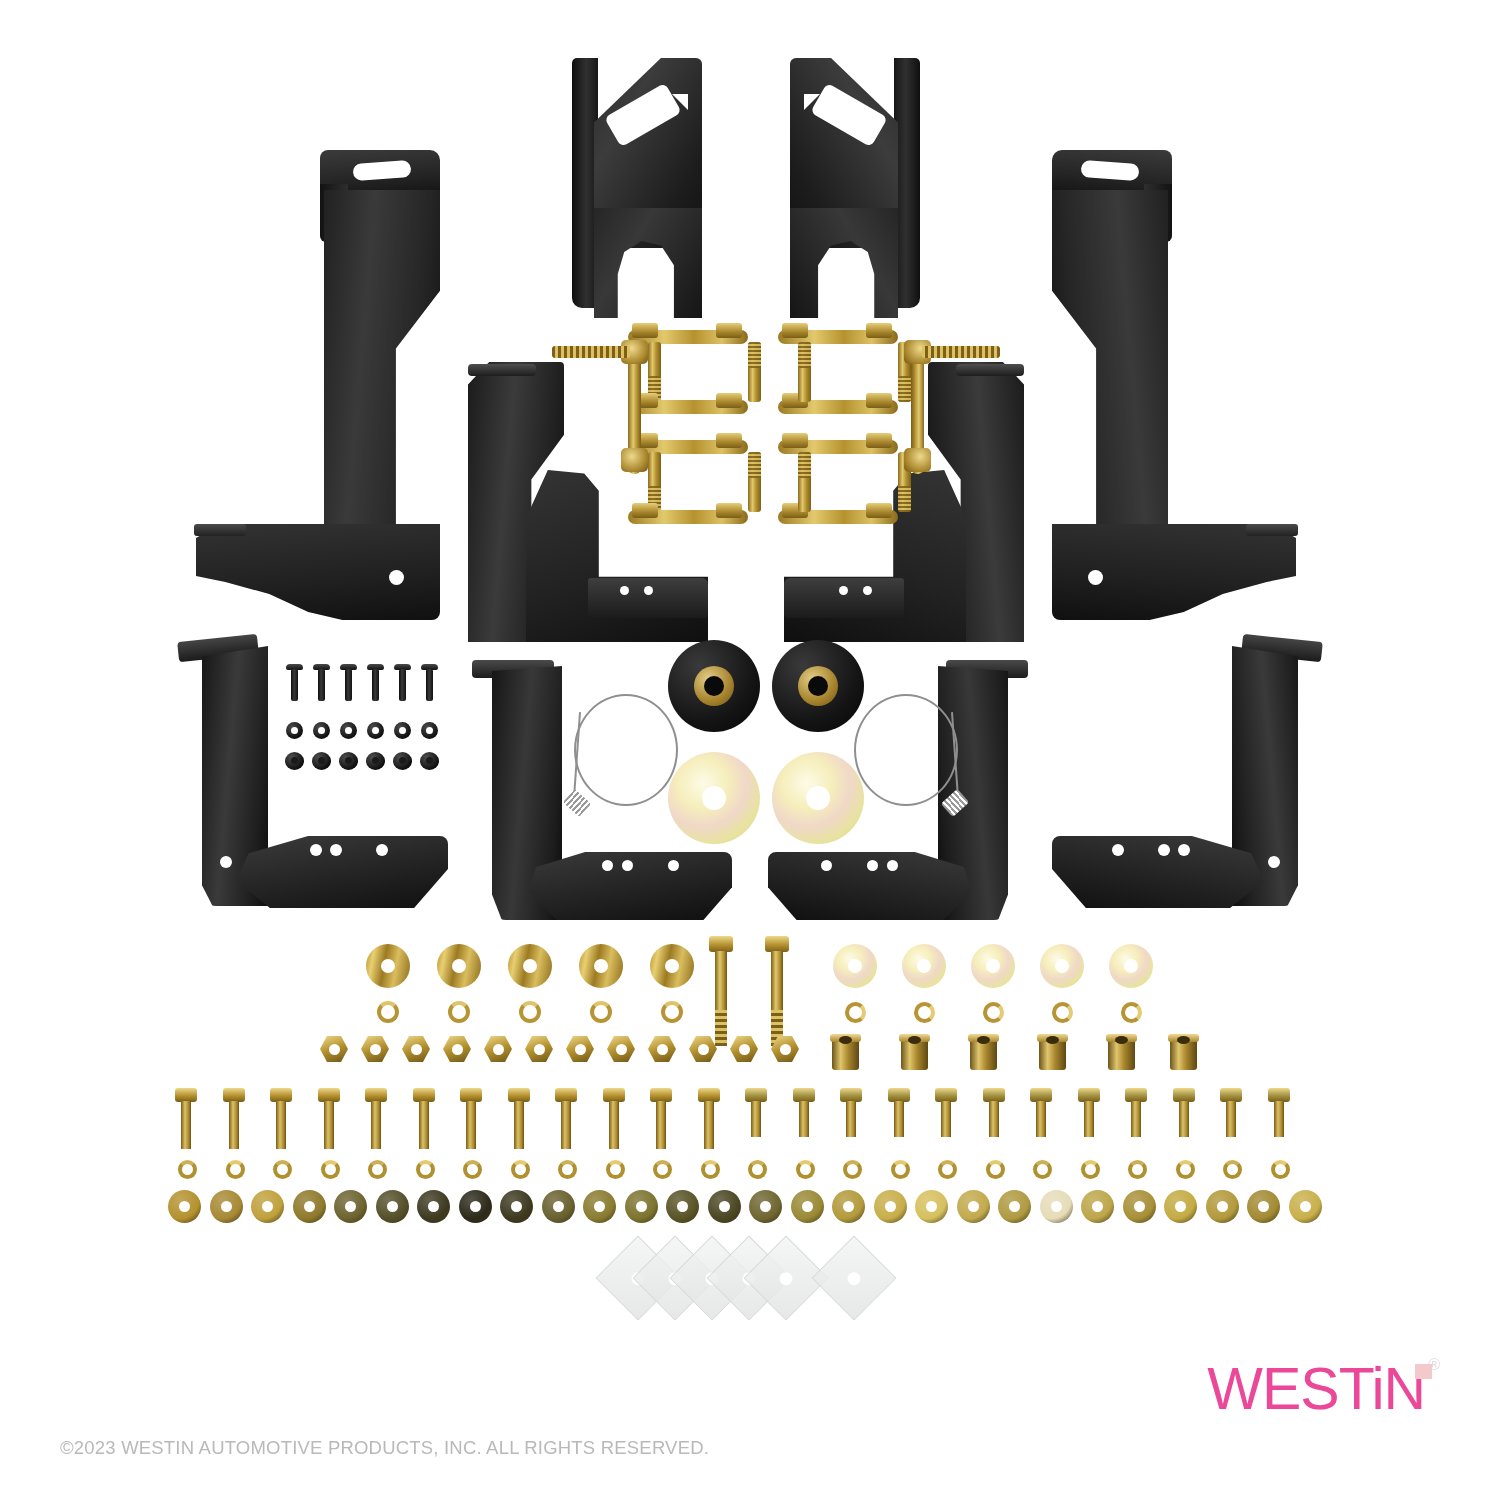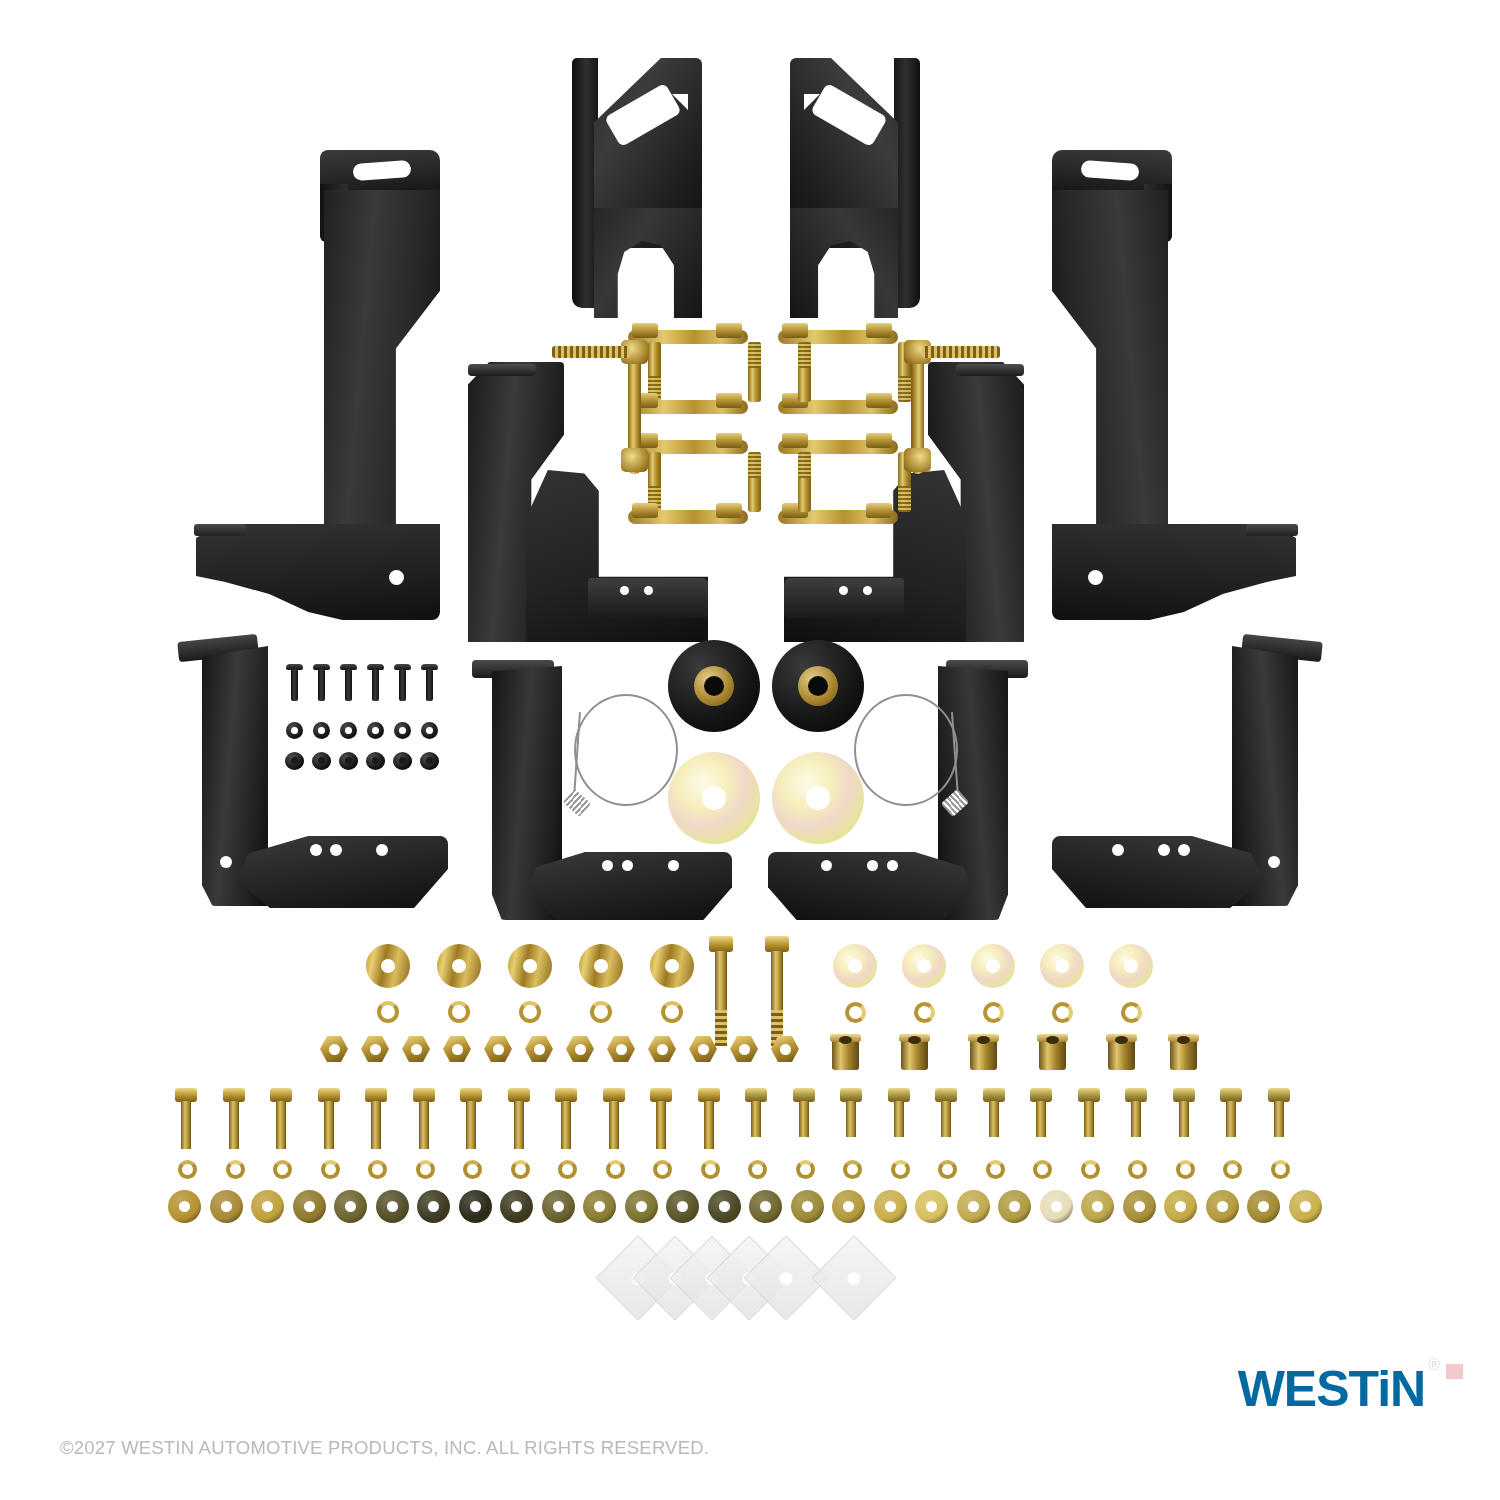--- a/index.html
+++ b/index.html
@@ -12,21 +12,21 @@
   
   .gold{background:linear-gradient(100deg,#b8912f 0%,#e8cf72 18%,#9c7a22 42%,#d9bd5e 66%,#8d6c1c 100%);}
   .goldh{background:linear-gradient(90deg,#9b7a24 0%,#e3c96d 30%,#b5922f 55%,#dcc063 78%,#8a6a1b 100%);}
   .irid{background:radial-gradient(circle at 38% 34%,#fdfbe8 0%,#f6eebb 30%,#f0d8c8 52%,#e8e3a0 72%,#d8cf86 100%);}
 
   
   #copyright{position:absolute;left:60px;top:1437px;font-size:18.5px;
              letter-spacing:.2px;color:#b9b9b9;white-space:nowrap;}
   #logo{position:absolute;right:60px;top:1352px;height:74px;display:flex;
         align-items:flex-start;}
-  #logo .wt{font-size:50px;font-weight:bold;color:#0369a1;letter-spacing:-1px;
+  #logo .wt{font-size:59px;font-weight:normal;color:#ec4899;letter-spacing:-1px;
             line-height:74px;font-family:"Liberation Sans",sans-serif;}
   #logo .reg{font-size:16px;color:#dcdcdc;margin-left:3px;margin-top:4px;}
   #logo .dot{position:absolute;width:17px;height:15px;background:#f4c9cc;}
 </style>
 </head>
 <body>
 
 <div id="stage">
 
   <div class="part" style="left:572px;top:58px;width:130px;height:250px;">
@@ -692,15 +692,15 @@
       <div class="part" style="left: 824px; top: 1248px; width: 58px; height: 58px; transform: rotate(45deg); background: linear-gradient(135deg, rgba(242, 244, 243, 0.8), rgba(223, 227, 225, 0.8)); border: 1px solid rgb(213, 217, 215);">
         <div style="position: absolute; left: 23px; top: 23px; width: 13px; height: 13px; border-radius: 50%; background: rgb(255, 255, 255);"></div>
       </div>
     </div>
 
   <div id="logo">
     <span class="wt">WESTiN</span>
     <span class="reg">®</span>
     <span class="dot" style="left:208px;top:12px;"></span>
   </div>
-  <div id="copyright">©2027 WESTIN AUTOMOTIVE PRODUCTS, INC. ALL RIGHTS RESERVED.</div>
+  <div id="copyright">©2023 WESTIN AUTOMOTIVE PRODUCTS, INC. ALL RIGHTS RESERVED.</div>
 
 </div>
 
 </body></html>

